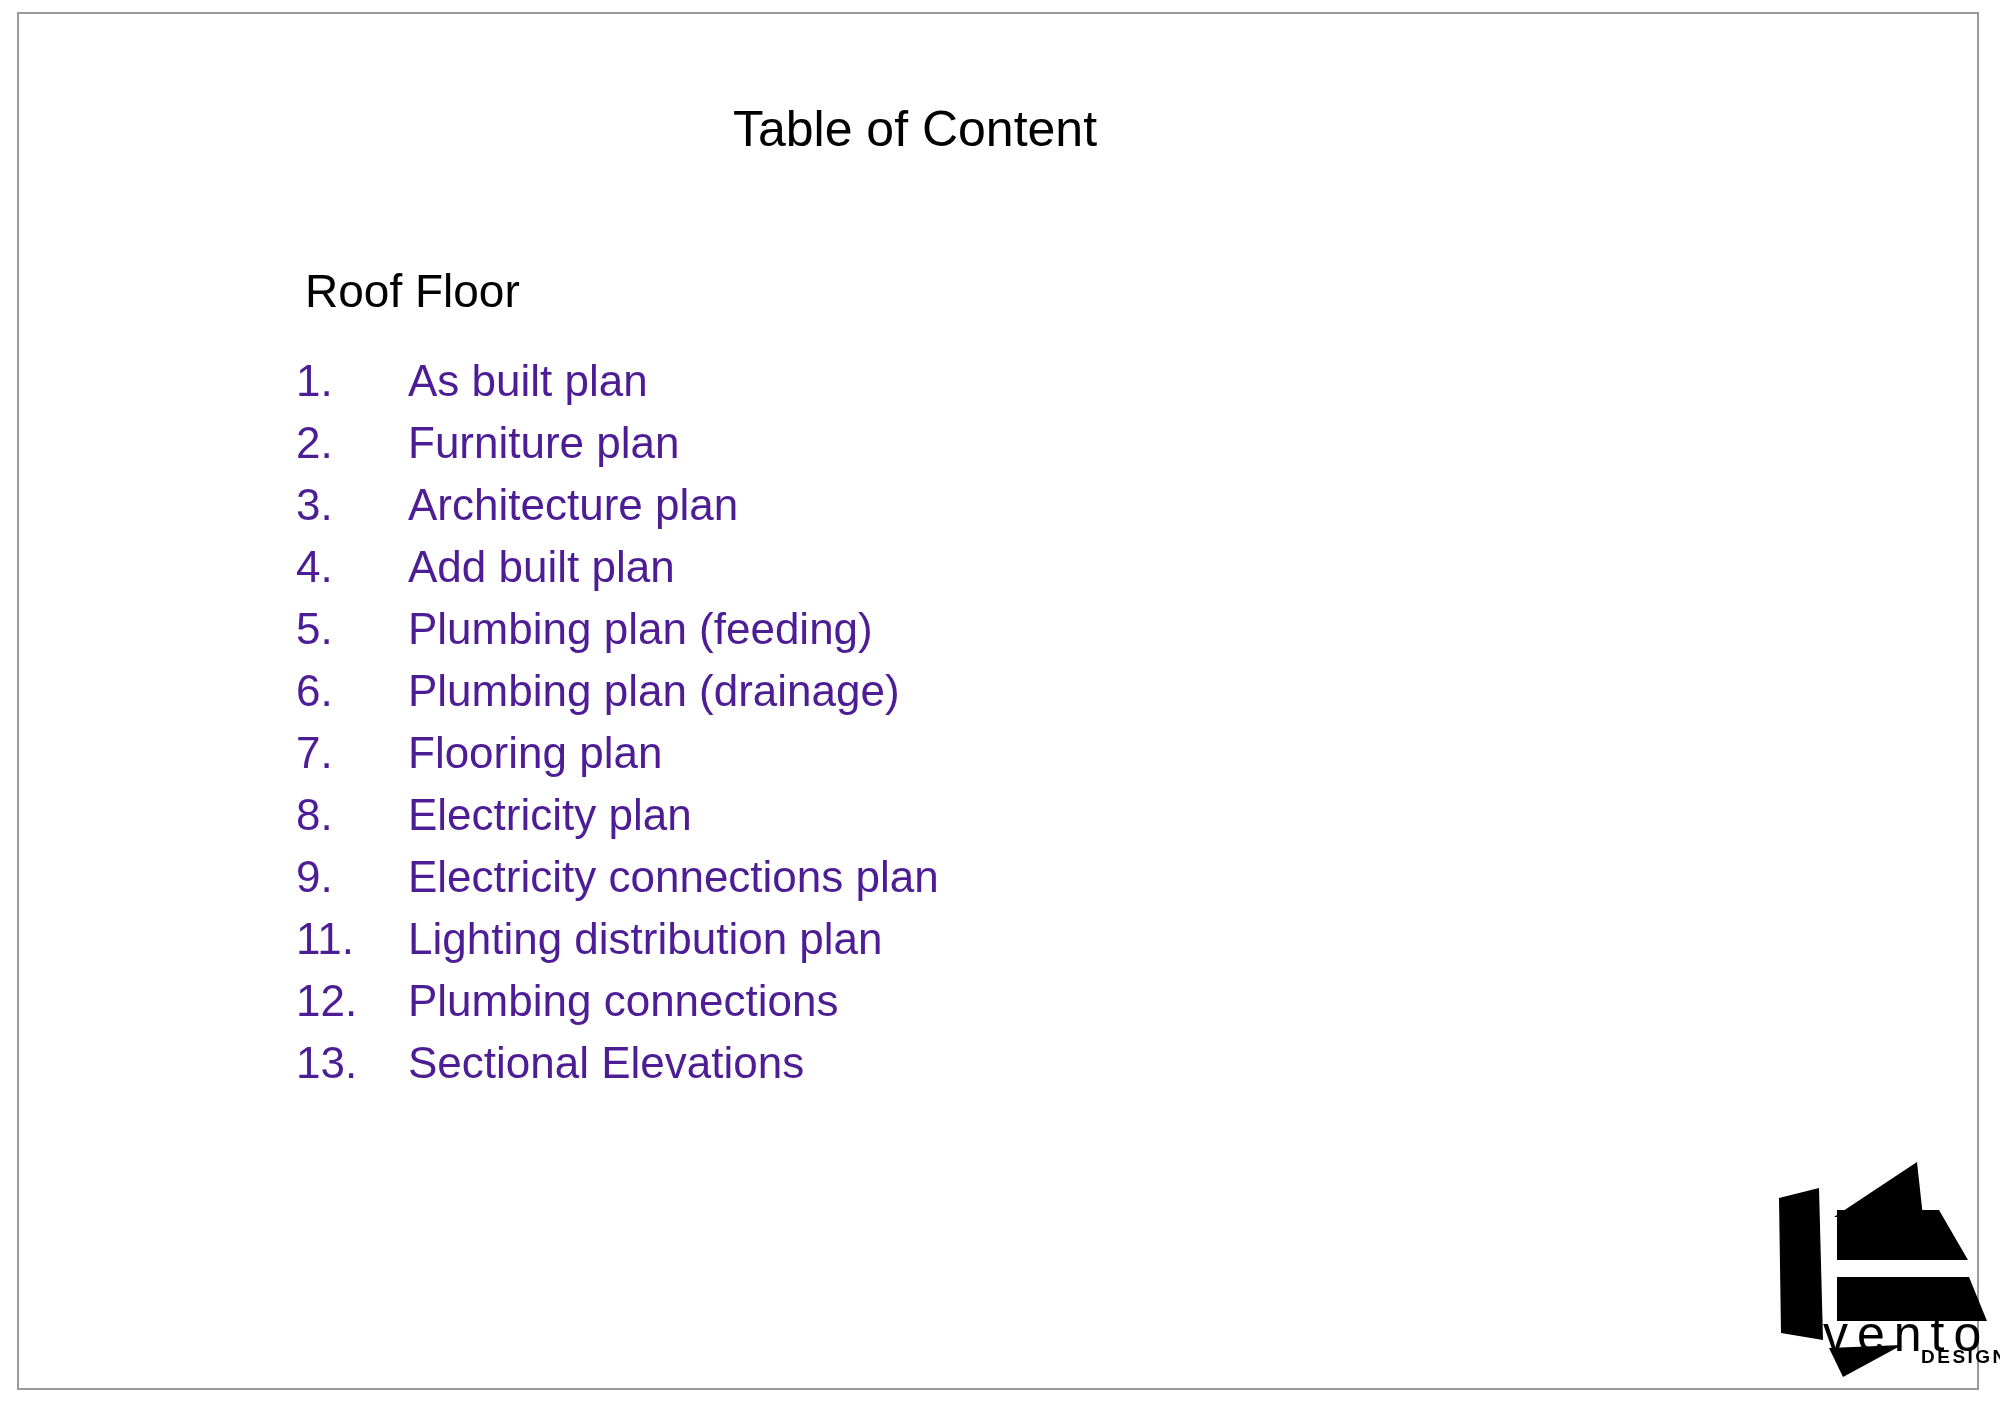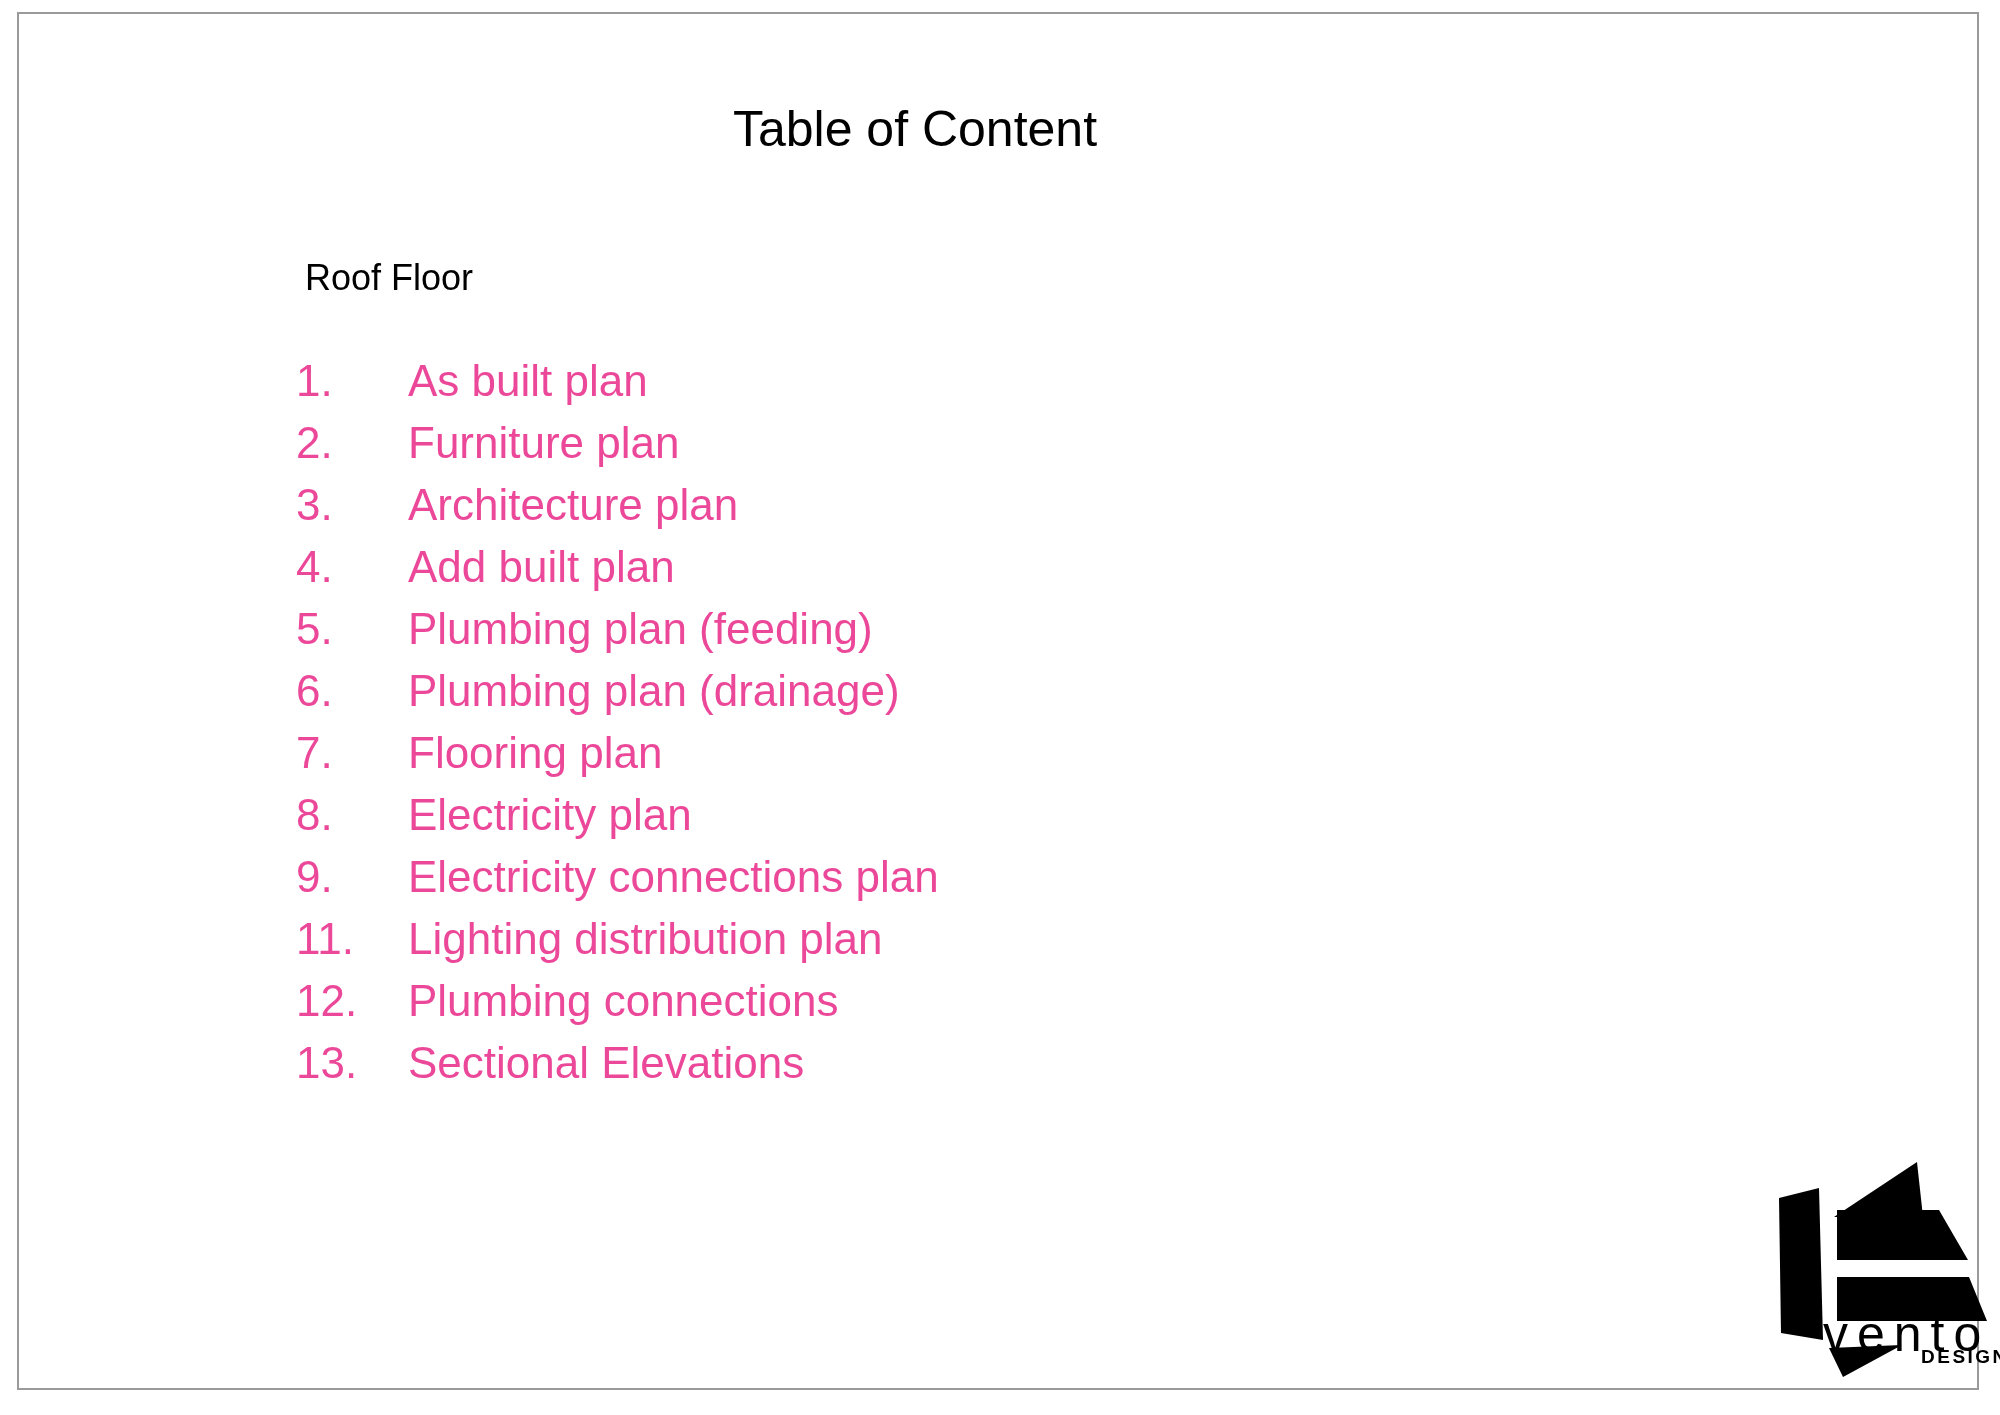--- a/index.html
+++ b/index.html
@@ -49,43 +49,43 @@
     font-weight: 400;
     letter-spacing: 0px;
     color: #000000;
     white-space: nowrap;
   }
 
   
   #section-heading {
     position: absolute;
     left: 305px;
-    top: 260px;
-    font-size: 36px;
+    top: 268px;
+    font-size: 46px;
     line-height: 1.0;
     font-weight: 400;
     color: #000000;
     white-space: nowrap;
   }
 
   
   #toc-list {
     position: absolute;
     left: 296px;
     top: 350px;
     margin: 0;
     padding: 0;
     list-style: none;
   }
   #toc-list li {
     display: block;
     height: 62px;
     line-height: 62px;
     font-size: 44px;
-    color: #ec4899;
+    color: #4c1d95;
     white-space: nowrap;
   }
   #toc-list li .num {
     display: inline-block;
     width: 112px;
     text-align: left;
     font-size: 44px;
   }
   #toc-list li .label {
     display: inline-block;

